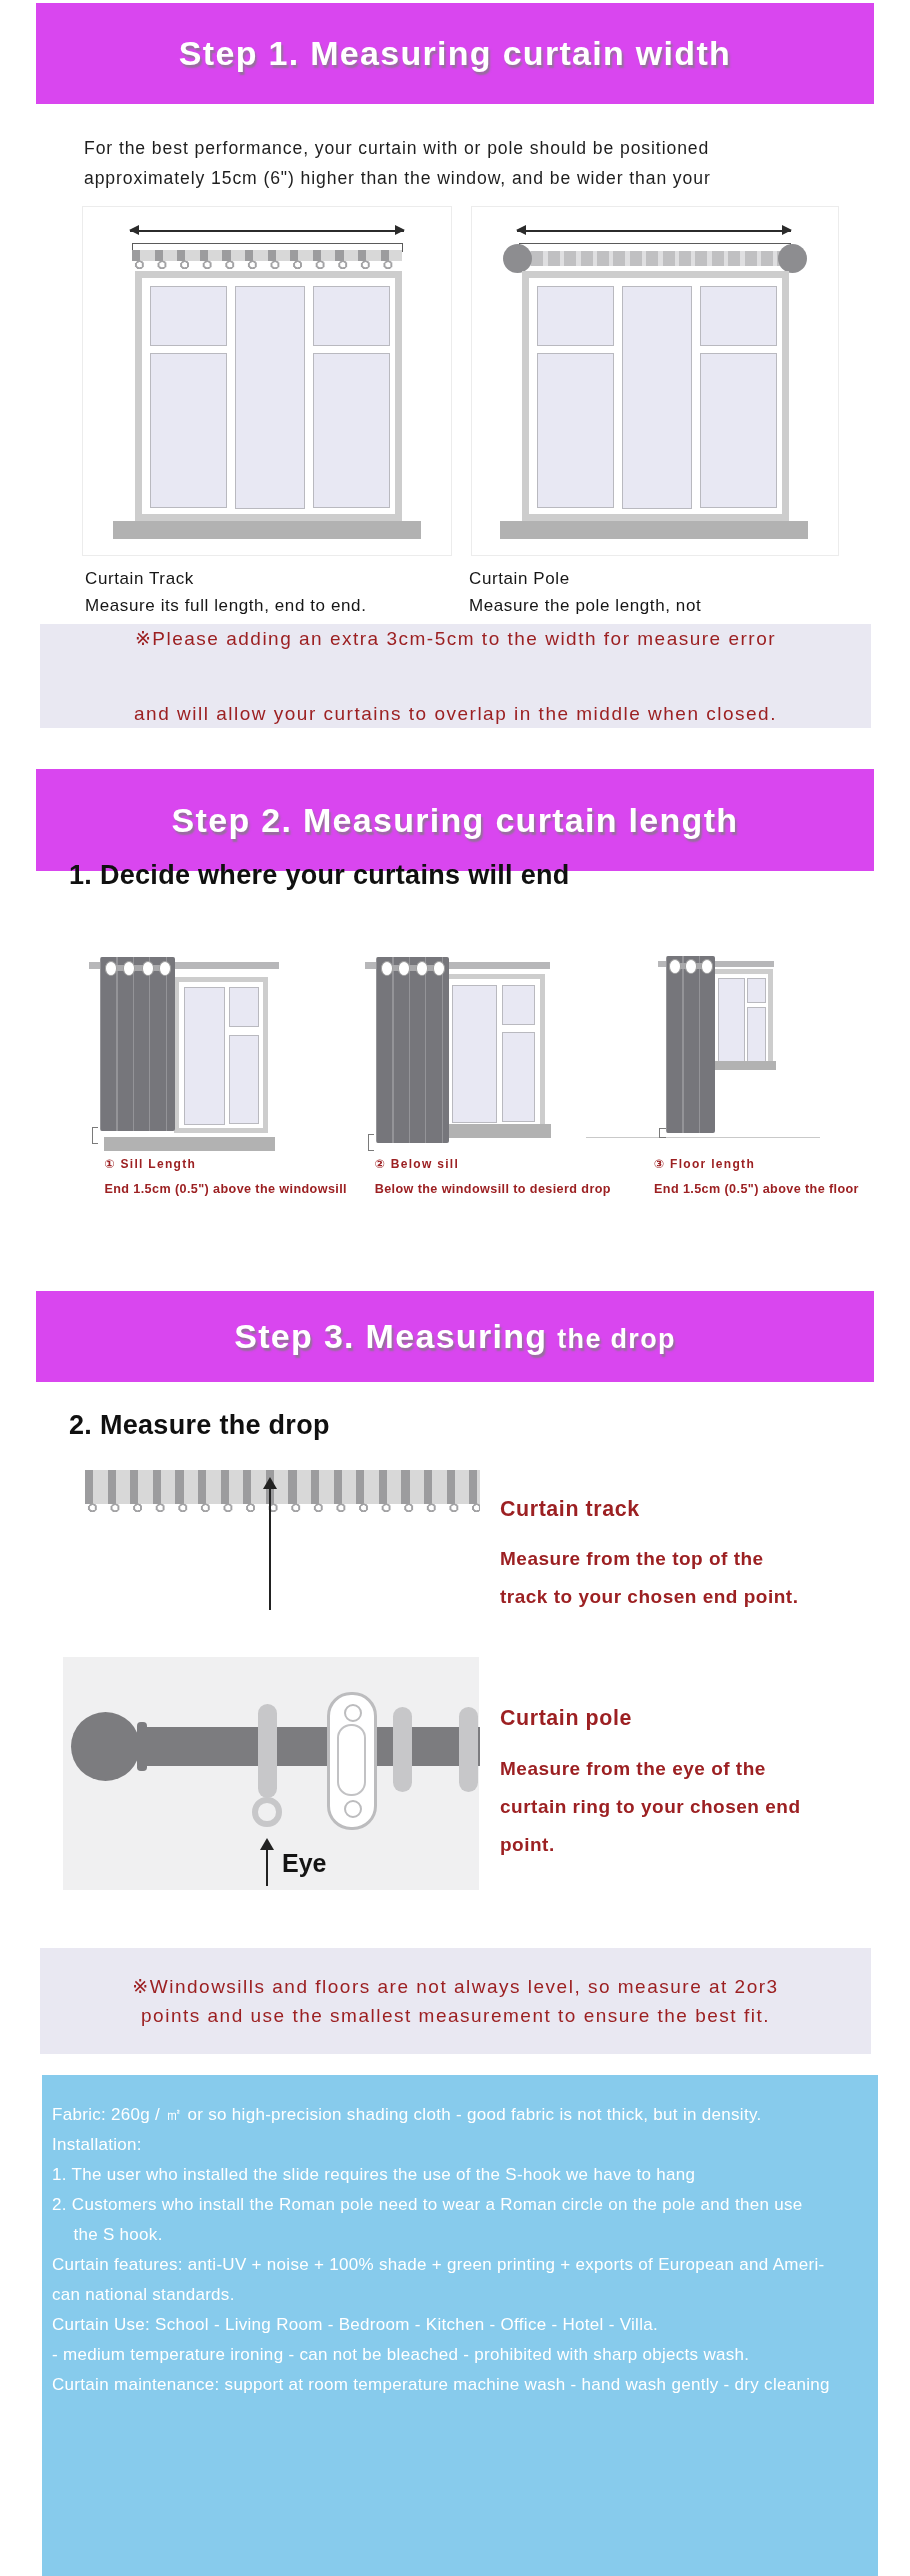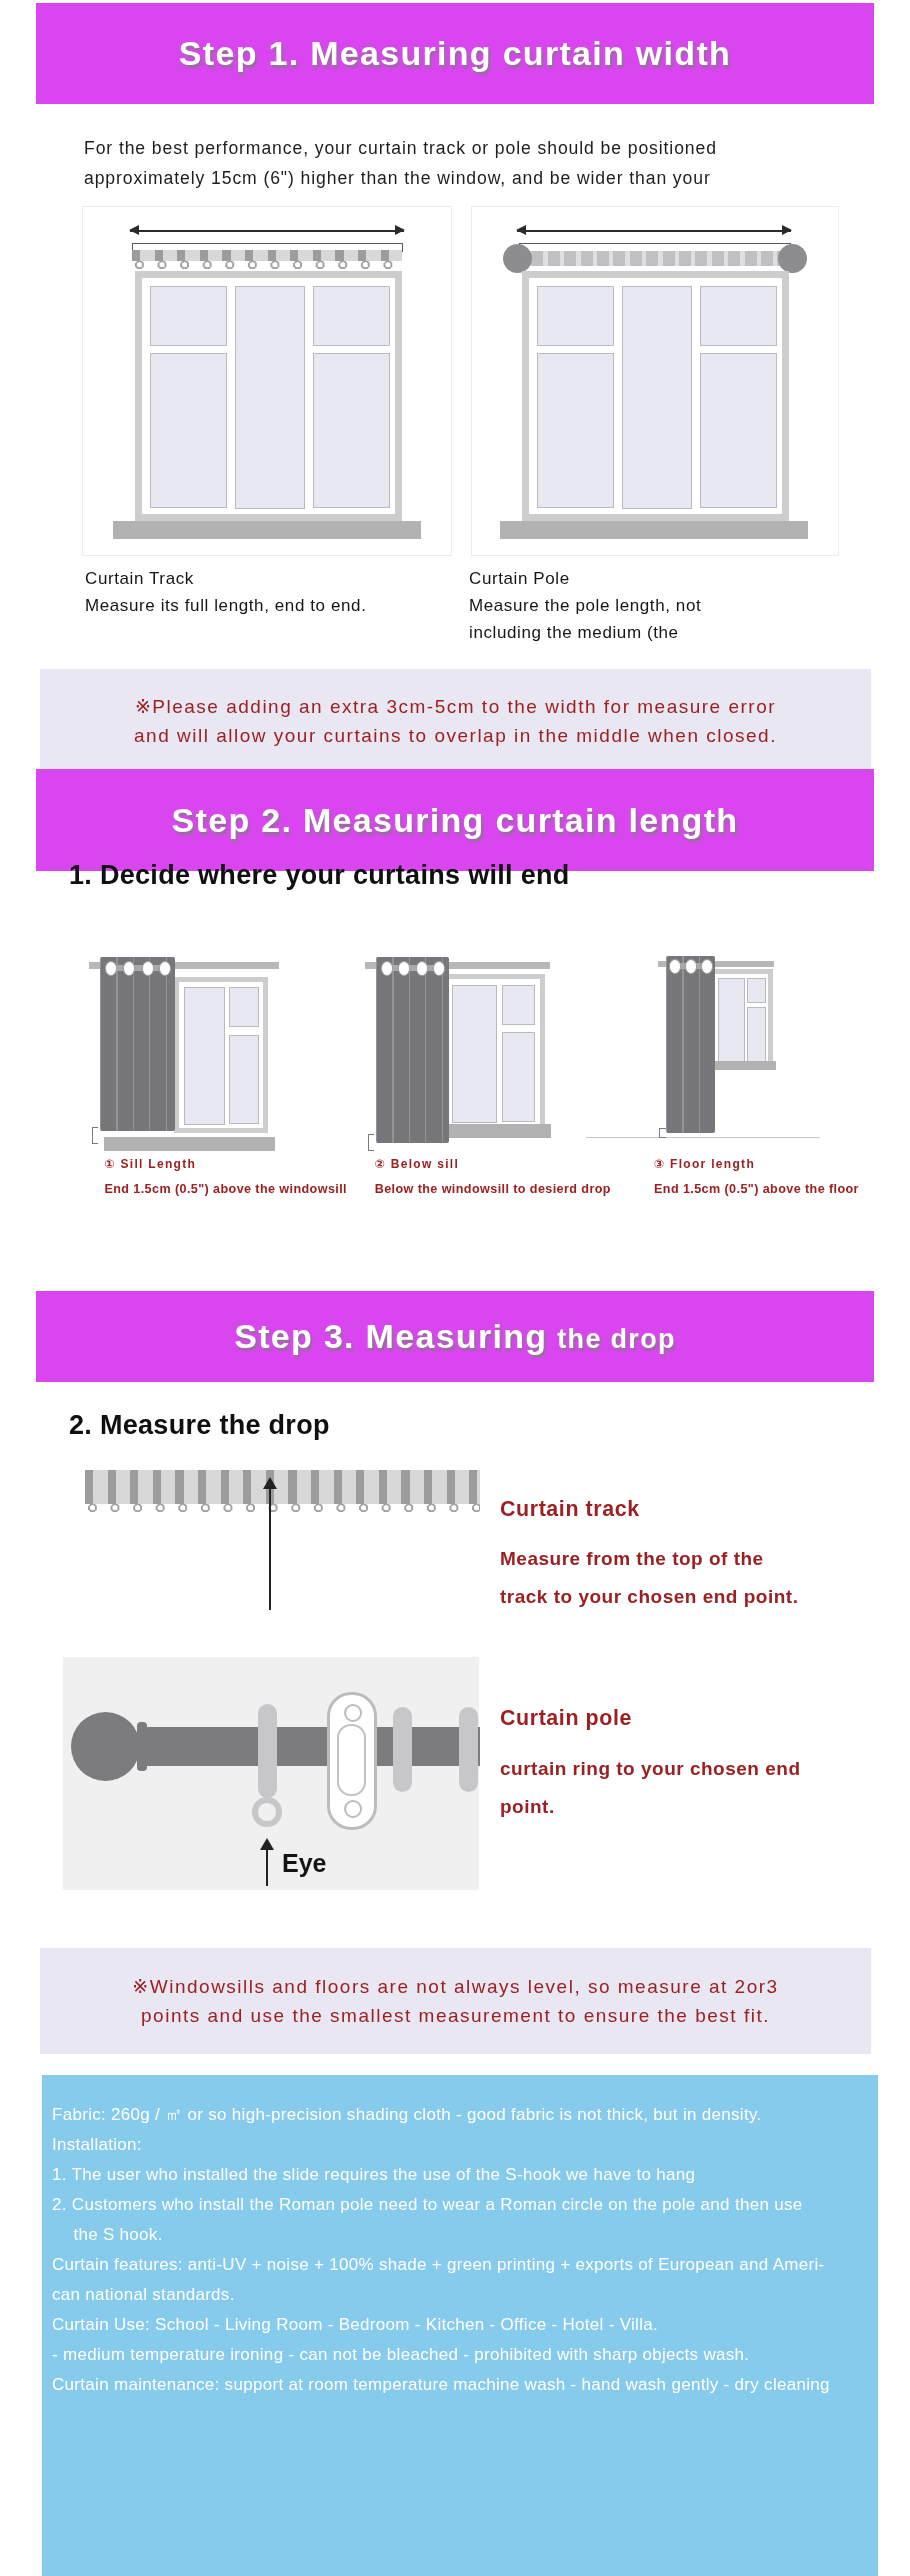--- a/index.html
+++ b/index.html
@@ -104,21 +104,21 @@
 </head>
 <body>
 
 <div class="page">
 
   <div class="band" style="top:2.5px;height:101px;">
     <div class="band-title">Step 1. Measuring curtain width</div>
   </div>
 
   <div class="intro">
-    <div>For the best performance, your curtain track or pole should be positioned</div>
+    <div>For the best performance, your curtain with or pole should be positioned</div>
     <div>approximately 15cm (6") higher than the window, and be wider than your</div>
   </div>
 
   <div class="figbox" style="left:82px;width:368px;">
     <div class="harrow" style="left:47px;top:23px;width:274px;"></div>
     <div class="mbracket" style="left:49px;top:36px;width:269px;"></div>
     <div class="track-bar" style="left:49px;top:43px;width:270px;height:11.3px;"></div>
     <div class="track-dots" style="left:49px;top:53px;width:270px;"></div>
     <div class="win3" style="left:52px;top:64px;width:253px;height:236px;">
       <div class="pane" style="left:7.5px;top:7.5px;width:75px;height:58px;"></div>
@@ -149,21 +149,21 @@
   <div class="cap" style="left:85px;top:565px;">
     <div>Curtain Track</div>
     <div>Measure its full length, end to end.</div>
   </div>
   <div class="cap" style="left:469px;top:565px;">
     <div>Curtain Pole</div>
     <div>Measure the pole length, not</div>
     <div>including the medium (the</div>
   </div>
 
-  <div class="note" style="top:669px;height:104px;">
+  <div class="note" style="top:624px;height:104px;justify-content:space-between;">
     <div>※Please adding an extra 3cm-5cm to the width for measure error</div>
     <div>and will allow your curtains to overlap in the middle when closed.</div>
   </div>
 
   <div class="band" style="top:769px;height:102px;">
     <div class="band-title">Step 2. Measuring curtain length</div>
   </div>
 
   <div class="sec-heading" style="top:860px;">1. Decide where your curtains will end</div>
 
@@ -263,20 +263,21 @@
     <div class="pp-eye"></div>
     <div class="varrow" style="left:197px;top:181px;height:48px;">
       <div class="head"></div>
         <div class="stem"></div>
     </div>
     <div class="eye-label" style="left:219px;top:192px;">Eye</div>
   </div>
 
   <div class="red-title" style="left:500px;top:1706px;">Curtain pole</div>
   <div class="red-para" style="left:500px;top:1750px;width:365px;">
+    <div>Measure from the eye of the</div>
     <div>curtain ring to your chosen end</div>
     <div>point.</div>
   </div>
 
   <div class="note" style="top:1948px;height:106px;">
     <div>※Windowsills and floors are not always level, so measure at 2or3</div>
     <div>points and use the smallest measurement to ensure the best fit.</div>
   </div>
 
   <div class="footer">

